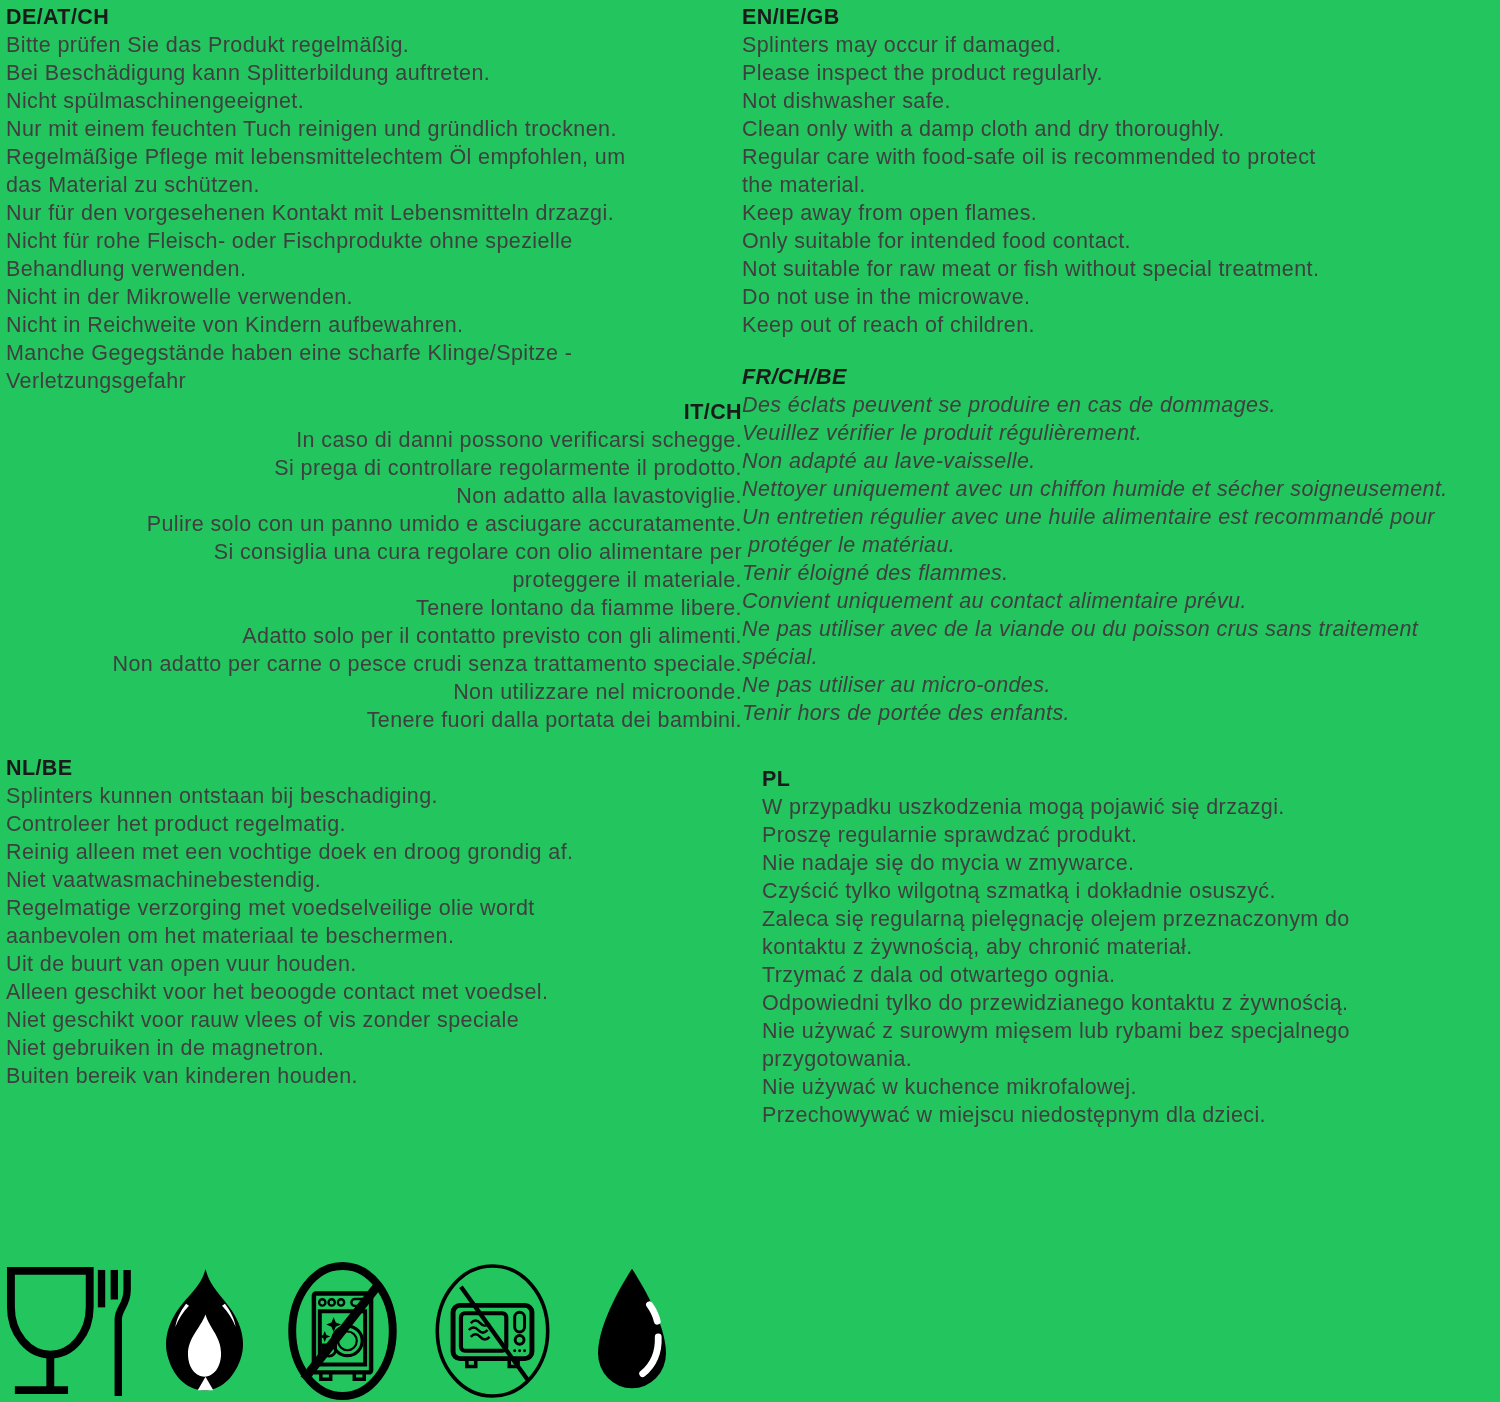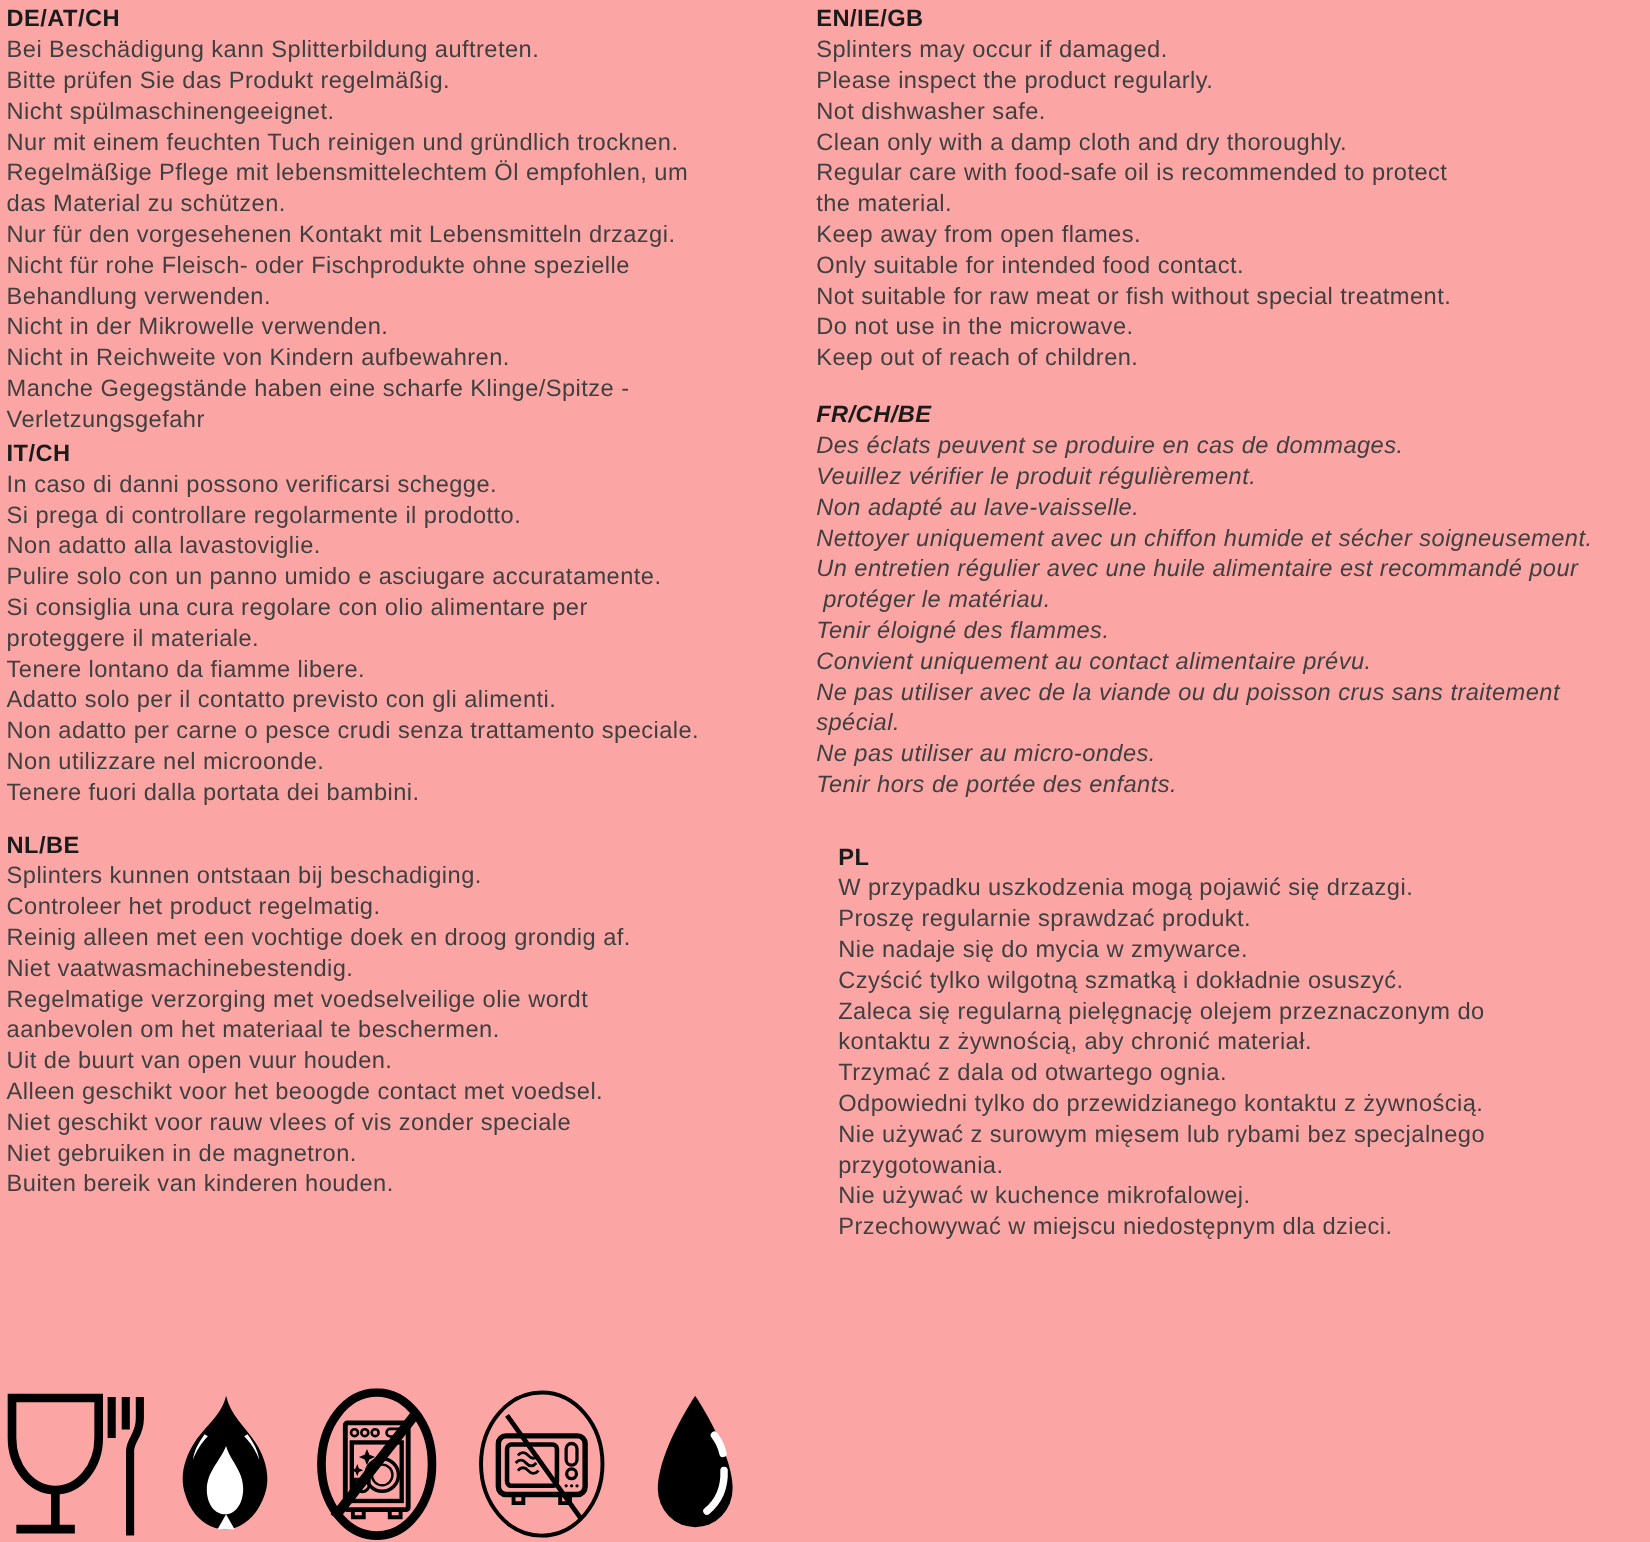--- a/index.html
+++ b/index.html
@@ -2,35 +2,35 @@
 <html><head>
 <meta charset="utf-8">
 <style>
   html,body{margin:0;padding:0;background:#ffffff;}
   body{
     width:1500px;height:1402px;
     font-family:"Liberation Sans", sans-serif;
     color:#3f3f3f;
     overflow:hidden;
   }
-  .page{position:relative;width:1500px;height:1402px;background:#fca5a5;}
+  .page{position:relative;width:1500px;height:1402px;background:#22c55e;}
   .columns{display:flex;padding:3px 0 0 6px;}
   .col{box-sizing:border-box;}
   .col[data-column="left"]{width:736px;}
   .col[data-column="right"]{width:752px;}
   .section{}
   .sec-heading{
     font-size:21.5px;line-height:28px;font-weight:bold;color:#1b1b1b;
     letter-spacing:0.4px;white-space:pre;
   }
   .line{
     font-size:21.5px;line-height:28px;color:#3f3f3f;
     letter-spacing:0.4px;white-space:pre;
   }
-  [data-column="left"] .section:nth-child(2){margin-top:3px;}
+  [data-column="left"] .section:nth-child(2){margin-top:3px;text-align:right;}
   [data-column="left"] .section:nth-child(3){margin-top:20px;}
   [data-column="right"] .section:nth-child(2){margin-top:24px;font-style:italic;}
   [data-column="right"] .section:nth-child(3){margin-top:38px;margin-left:20px;}
   .icons-row{
     position:absolute;left:6px;top:1260px;
     display:flex;align-items:center;height:142px;
   }
   .icons-row svg{display:block;}
   .icon-gap-a{margin-right:14px;}
   .icon-gap-b{margin-right:26px;}
@@ -38,22 +38,22 @@
 </style>
 </head>
 <body>
 
 <div class="page">
 
   <div class="columns">
     <div class="col" data-column="left">
         <div class="section">
           <div class="sec-heading">DE/AT/CH</div>
+          <div class="line">Bitte prüfen Sie das Produkt regelmäßig.</div>
           <div class="line">Bei Beschädigung kann Splitterbildung auftreten.</div>
-          <div class="line">Bitte prüfen Sie das Produkt regelmäßig.</div>
           <div class="line">Nicht spülmaschinengeeignet.</div>
           <div class="line">Nur mit einem feuchten Tuch reinigen und gründlich trocknen.</div>
           <div class="line">Regelmäßige Pflege mit lebensmittelechtem Öl empfohlen, um</div>
           <div class="line">das Material zu schützen.</div>
           <div class="line">Nur für den vorgesehenen Kontakt mit Lebensmitteln drzazgi.</div>
           <div class="line">Nicht für rohe Fleisch- oder Fischprodukte ohne spezielle</div>
           <div class="line">Behandlung verwenden.</div>
           <div class="line">Nicht in der Mikrowelle verwenden.</div>
           <div class="line">Nicht in Reichweite von Kindern aufbewahren.</div>
           <div class="line">Manche Gegegstände haben eine scharfe Klinge/Spitze -</div>

